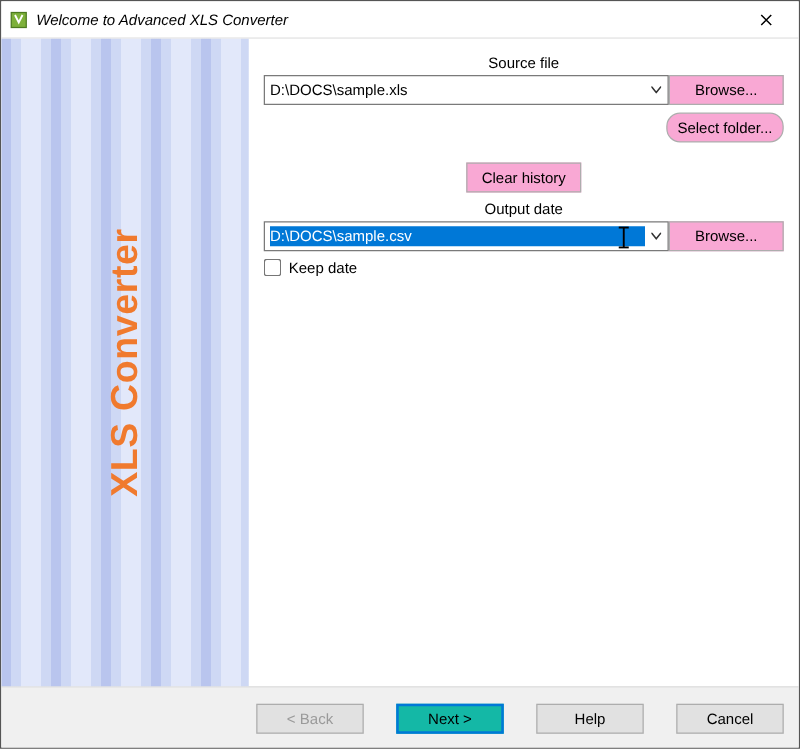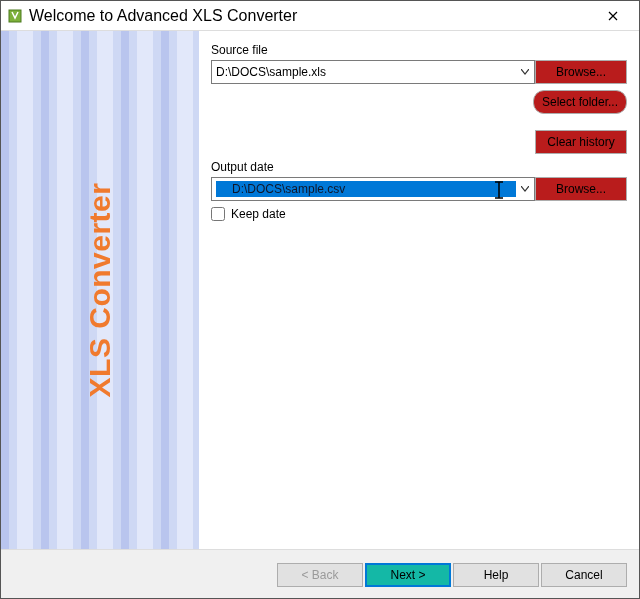--- a/index.html
+++ b/index.html
@@ -21,22 +21,23 @@
     background: #fff;
     border-bottom: 1px solid #ddd;
   }
   .titlebar .icon {
     width: 16px; height: 16px;
     margin-right: 6px;
     display: flex; align-items: center; justify-content: center;
   }
   .titlebar .title {
     flex: 1;
-    font-size: 16px;
+    font-size: 12px;
     color: #000;
+    font-style: italic;
   }
   .titlebar .close {
     width: 40px; height: 28px;
     display: flex; align-items: center; justify-content: center;
     color: #000;
     cursor: pointer;
   }
   .titlebar .close svg { width: 10px; height: 10px; }
   .content {
     display: flex;
@@ -69,20 +70,21 @@
   }
   .main {
     flex: 1;
     padding: 12px 12px 0 12px;
     position: relative;
   }
   .field-label {
     font-size: 12px;
     color: #000;
     margin-bottom: 3px;
+    text-align: center;
   }
   .row {
     display: flex;
     gap: 0;
     margin-bottom: 6px;
   }
   .combo {
     flex: 1;
     height: 24px;
     border: 1px solid #7a7a7a;
@@ -99,33 +101,33 @@
   }
   .combo .drop {
     width: 18px; height: 22px;
     display: flex; align-items: center; justify-content: center;
     border-left: 0;
     cursor: pointer;
   }
   .combo .drop svg { width: 8px; height: 6px; }
   .combo.selected .text {
     background: #0078d7;
-    color: #0f172a;
-    padding: 1px 16px;
+    color: #ffffff;
+    padding: 1px 0;
   }
   .cursor-beam {
     position: absolute;
     right: 28px; top: 3px;
     pointer-events: none;
   }
   .btn {
     min-width: 92px;
     height: 24px;
     border: 1px solid #adadad;
-    background: #b91c1c;
+    background: #f9a8d4;
     font-size: 12px;
     padding: 0 8px;
     cursor: pointer;
     display: inline-flex;
     align-items: center;
     justify-content: center;
   }
   .checkbox-row {
     display: flex;
     align-items: flex-start;
@@ -135,21 +137,21 @@
   .checkbox-row input {
     width: 14px; height: 14px;
     margin: 0;
   }
   .footer {
     height: 50px;
     border-top: 1px solid #ddd;
     display: flex;
     align-items: center;
     justify-content: flex-end;
-    gap: 2px;
+    gap: 26px;
     padding: 0 12px;
     background: #f0f0f0;
   }
   .footer .btn {
     min-width: 86px;
     height: 24px;
     background: #e1e1e1;
   }
   .footer .btn.primary {
     border: 2px solid #0078d7;
@@ -193,21 +195,21 @@
           <svg viewBox="0 0 8 6">
               <path d="M0 0 L4 5 L8 0" fill="none" stroke="#333" stroke-width="1.2"></path>
             </svg>
         </span>
       </div>
       <button class="btn">Browse...</button>
     </div>
     <div class="row" style="justify-content:flex-end;">
       <button class="btn" style="min-width:92px;border-radius:11px;">Select folder...</button>
     </div>
-    <div class="row" style="justify-content:flex-end; margin-top:16px;">
+    <div class="row" style="justify-content:center; margin-top:16px;">
       <button class="btn" style="min-width:92px;">Clear history</button>
     </div>
 
     <div class="field-label">Output date</div>
     <div class="row">
       <div class="combo selected">
         <span class="text">D:\DOCS\sample.csv</span>
         <span class="drop">
           <svg viewBox="0 0 8 6">
               <path d="M0 0 L4 5 L8 0" fill="none" stroke="#333" stroke-width="1.2"></path>

